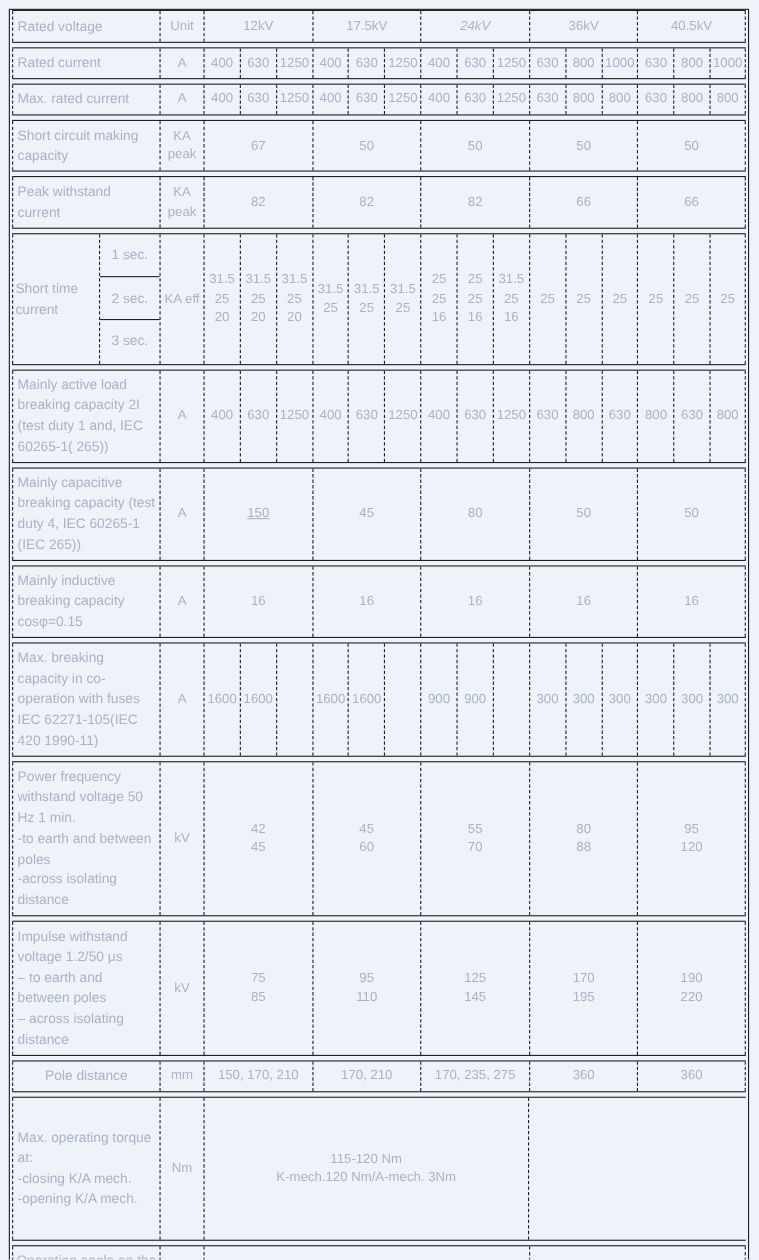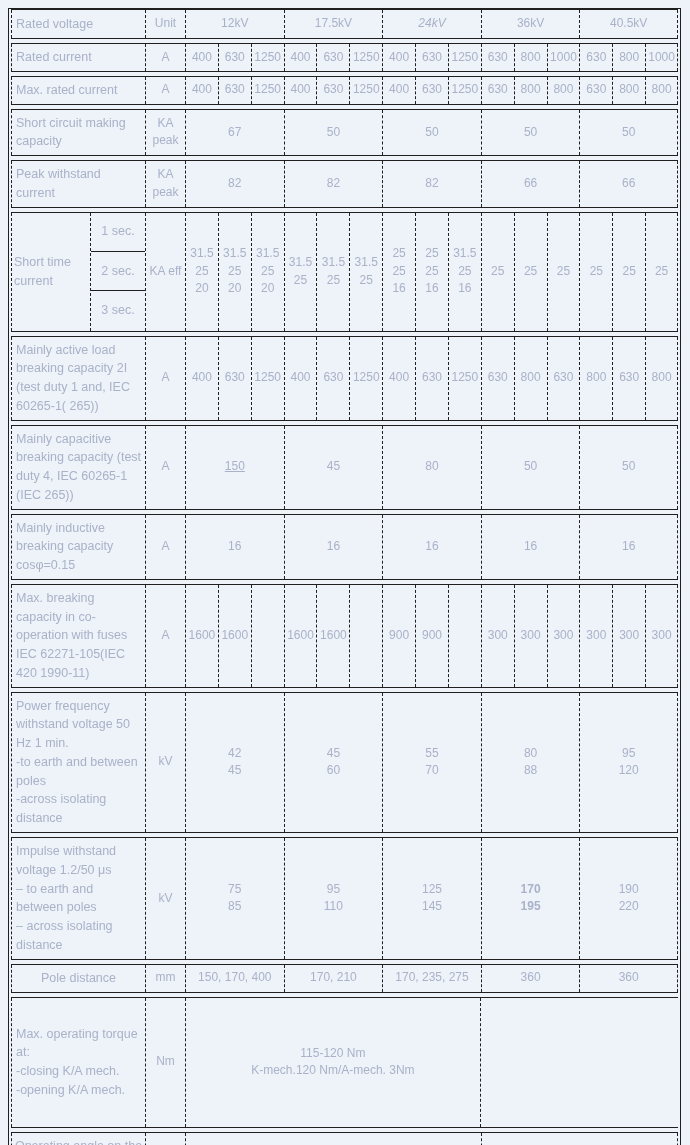--- a/index.html
+++ b/index.html
@@ -268,29 +268,29 @@
       <div class="cell label">Impulse withstand voltage 1.2/50 μs
 – to earth and between poles
 – across isolating distance</div>
       <div class="cell unit">kV</div>
       <div class="cell val" style="grid-column: span 3;">75
 85</div>
       <div class="cell val" style="grid-column: span 3;">95
 110</div>
       <div class="cell val" style="grid-column: span 3;">125
 145</div>
-      <div class="cell val" style="grid-column: span 3; font-weight: bold;">170
+      <div class="cell val" style="grid-column: span 3;">170
 195</div>
       <div class="cell val" style="grid-column: span 3;">190
 220</div>
     </div>
     <div class="row">
       <div class="cell label">Pole distance</div>
       <div class="cell unit">mm</div>
-      <div class="cell val" style="grid-column: span 3;">150, 170, 400</div>
+      <div class="cell val" style="grid-column: span 3;">150, 170, 210</div>
       <div class="cell val" style="grid-column: span 3;">170, 210</div>
       <div class="cell val" style="grid-column: span 3;">170, 235, 275</div>
       <div class="cell val" style="grid-column: span 3;">360</div>
       <div class="cell val" style="grid-column: span 3;">360</div>
     </div>
     <div class="row">
       <div class="cell label">Max. operating torque at:
 -closing K/A mech.
 -opening K/A mech.</div>
       <div class="cell unit">Nm</div>

